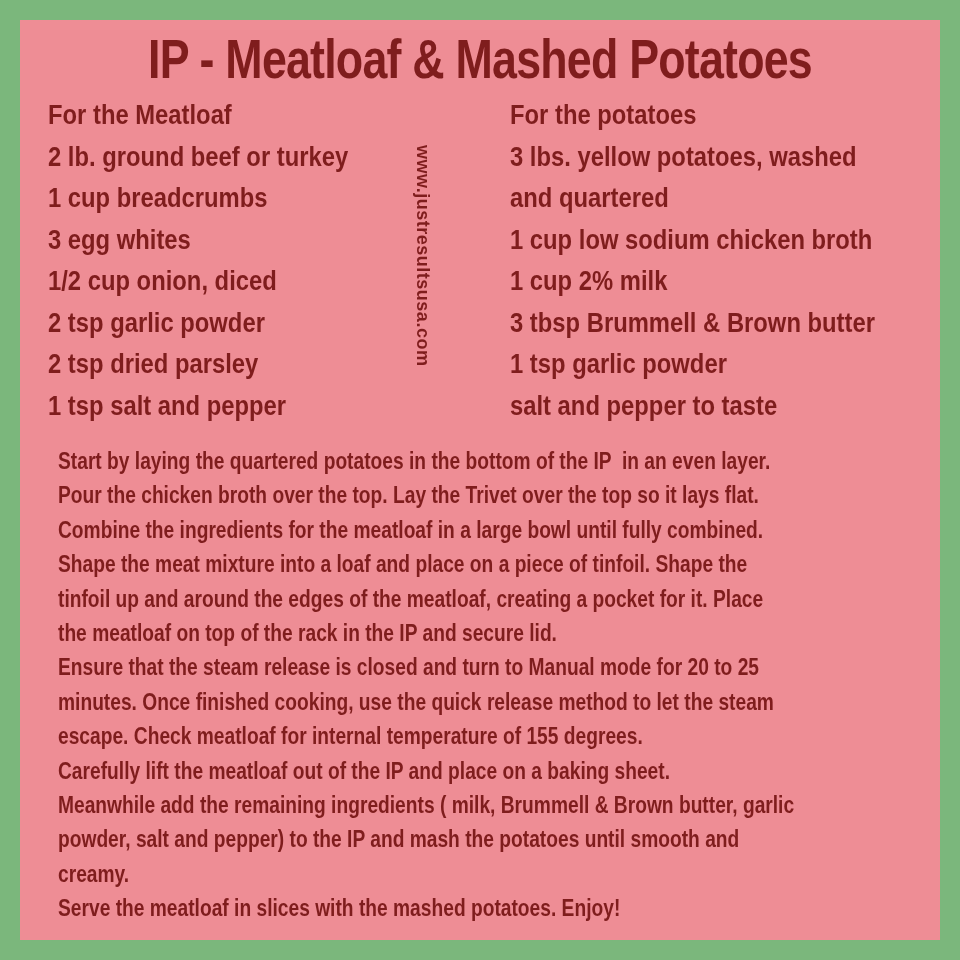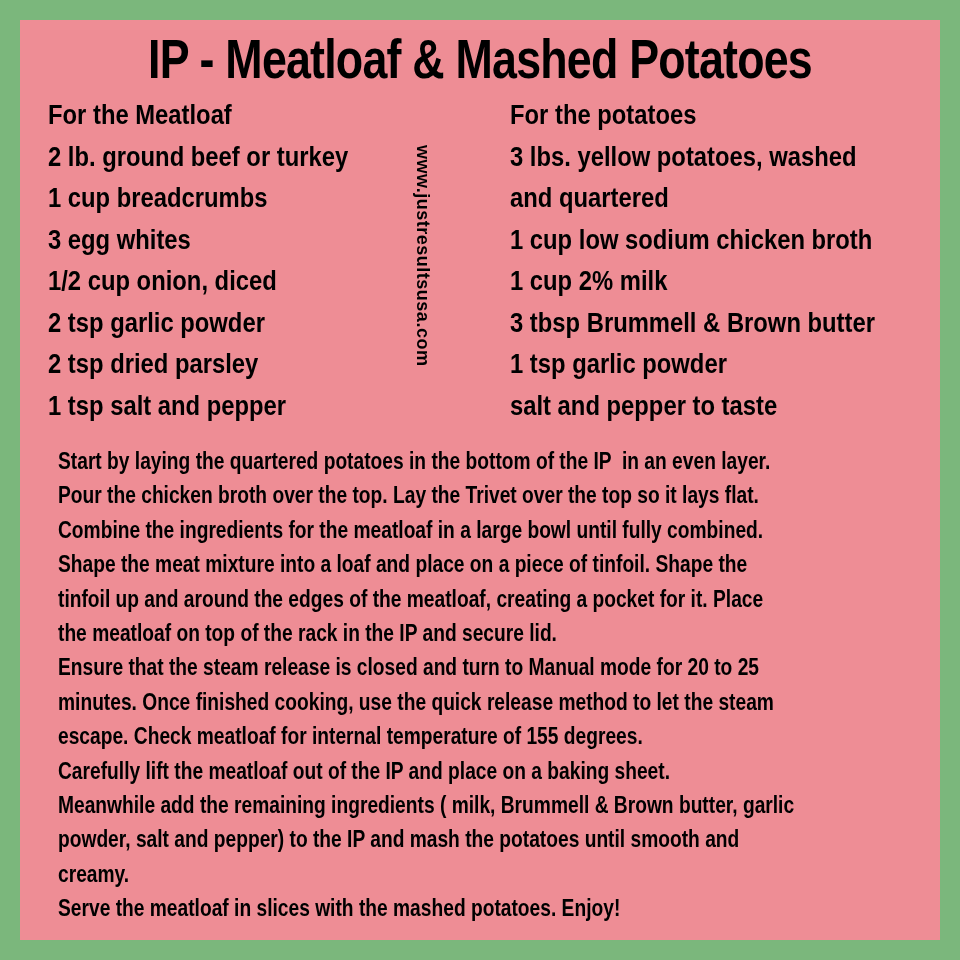--- a/index.html
+++ b/index.html
@@ -3,21 +3,21 @@
 <meta charset="utf-8">
 <style>
   html, body { margin: 0; padding: 0; background: #ffffff; }
   .card {
     position: relative;
     width: 960px;
     height: 960px;
     box-sizing: border-box;
     border: 20px solid #7bb77c;
     background: #ee8d95;
-    color: #000000;
+    color: #7f1d1d;
     font-family: "Liberation Sans", sans-serif;
     overflow: hidden;
   }
   .title {
     position: absolute;
     top: 6px;
     left: 0;
     width: 100%;
     text-align: center;
     font-size: 56px;

